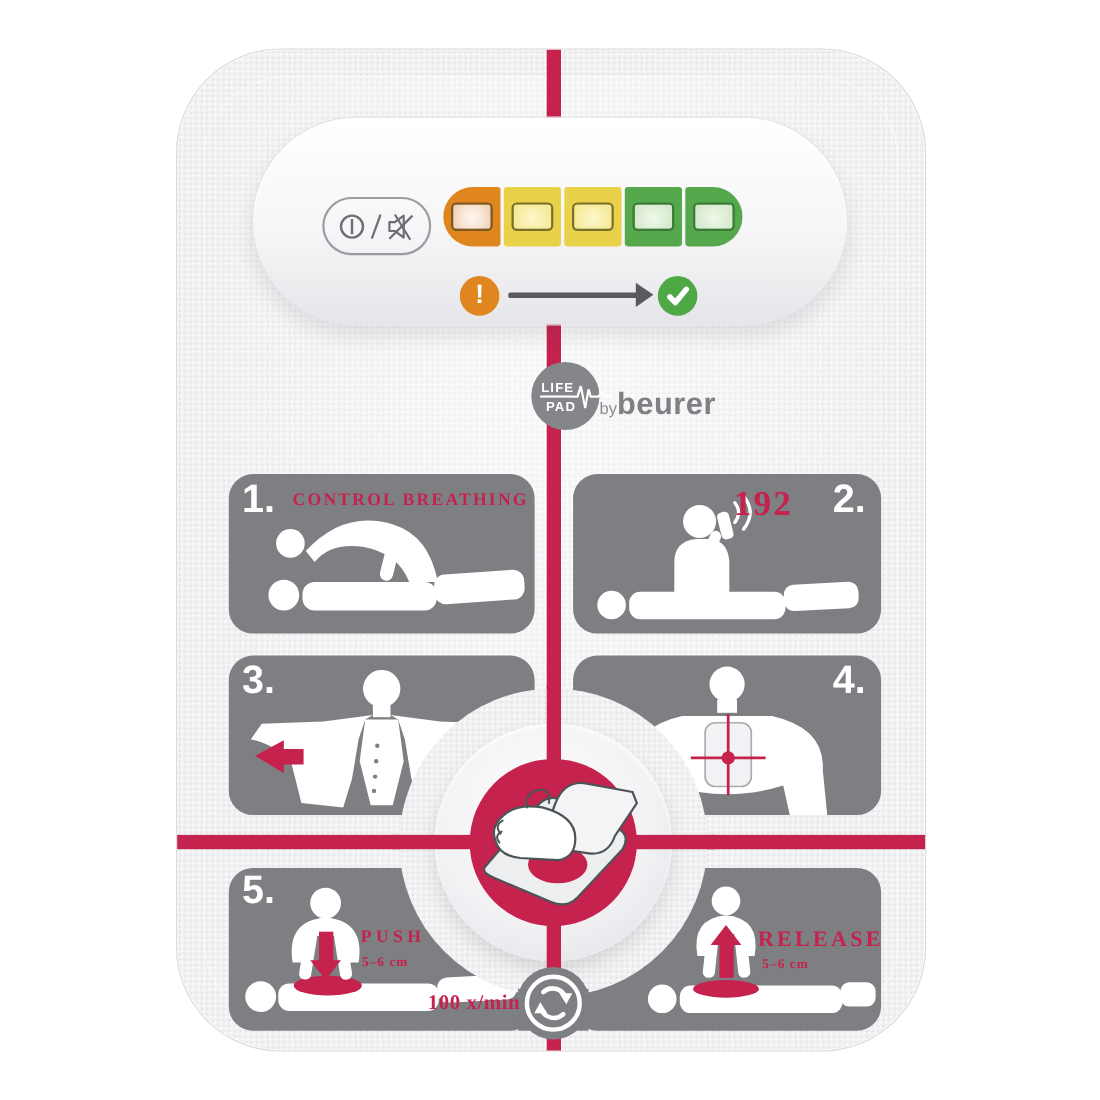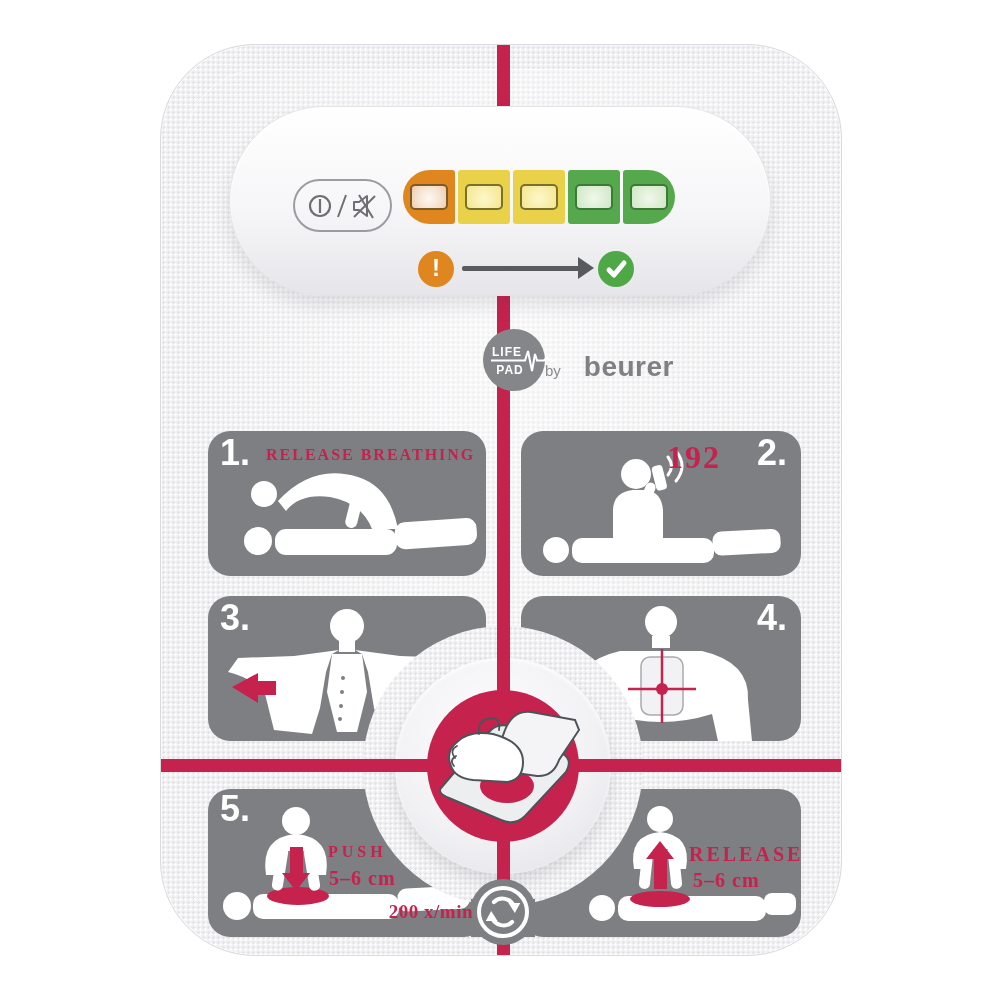--- a/index.html
+++ b/index.html
@@ -51,38 +51,38 @@
   .led:last-child{border-radius:3px 27px 27px 3px;}
   .led-inner{position:absolute; left:7px; top:14px; width:38px; height:26px; border-radius:5px;}
   .led.orange .led-inner{border:2px solid #7c5a28; background:radial-gradient(circle at 50% 55%, #fff8f1 0%, #f5e0cd 60%, #eccaa9 100%);}
   .led.yellow .led-inner{border:2px solid #79702e; background:radial-gradient(circle at 50% 55%, #fdf7ca 0%, #f4e68d 100%);}
   .led.green .led-inner{border:2px solid #3c7a38; background:radial-gradient(circle at 50% 55%, #f0f8ea 0%, #cfe6c5 100%);}
   .dot-badge{width:36px; height:36px; border-radius:50%; display:flex; align-items:center; justify-content:center;}
   .excl{color:#fff; font:700 24px "Liberation Sans",sans-serif; line-height:1; padding-bottom:2px;}
   .arrow-shaft{left:232px; top:159px; width:118px; height:5px; border-radius:2px; background:var(--arrow-gray);}
   .arrow-head{left:348px; top:150px; width:0; height:0; border-top:11px solid transparent; border-bottom:11px solid transparent; border-left:16px solid var(--arrow-gray);}
   .logo-circle{left:322px; top:284px; width:62px; height:62px; border-radius:50%; background:var(--logo-gray); overflow:visible;}
-  .byline{left:384px; top:306px; display:flex; align-items:baseline; gap:23px;}
+  .byline{left:384px; top:306px; display:flex; align-items:baseline; gap:0;}
   .by-txt{font:400 15px "Liberation Sans",sans-serif; color:#8b8c90;}
   .brand-txt{font:700 28px "Liberation Sans",sans-serif; color:#7f8084; letter-spacing:0.5px;}
   .panel{background:var(--panel); border-radius:22px; overflow:visible;}
   .p1{left:47px;  top:386px; width:278px; height:145px;}
   .p2{left:360px; top:386px; width:280px; height:145px;}
   .p3{left:47px;  top:551px; width:278px; height:145px;}
   .p4{left:360px; top:551px; width:280px; height:145px;}
   .p5{left:47px;  top:744px; width:278px; height:148px;}
   .p6{left:360px; top:744px; width:280px; height:148px;}
   .panel svg{position:absolute; left:0; top:0; overflow:visible;}
   .step-num{position:absolute; color:#fff; font:700 36px "Liberation Sans",sans-serif; line-height:1.1;}
   .red-serif{position:absolute; color:var(--red); font-family:"Liberation Serif",serif; font-weight:700;}
   .t-breath{left:58px; top:15px; font-size:16px; letter-spacing:2px;}
   .t-112{left:146px; top:8px; font-size:32px; letter-spacing:2px;}
   .t-push{left:120px; top:54px; font-size:16px; letter-spacing:4px;}
   .t-release{left:168px; top:54px; font-size:20px; letter-spacing:3px;}
-  .t-depth{font-size:20px; letter-spacing:1px;}
+  .t-depth{font-size:12px; letter-spacing:1px;}
   .carve{left:202px; top:581px; width:280px; height:280px; border-radius:50%;}
   .dome{
     left:234px; top:613px; width:216px; height:216px; border-radius:50%;
     background:radial-gradient(circle at 45% 35%, #fdfdfe 0%, #f2f2f5 55%, #e6e6ea 85%, #dddde1 100%);
     box-shadow:0 8px 16px rgba(60,60,70,0.15), inset 0 2px 4px rgba(255,255,255,0.9);
   }
   .red-circle{left:266px; top:645px; width:152px; height:152px; border-radius:50%; background:var(--red);}
   .hands{left:266px; top:645px; width:152px; height:152px; overflow:visible;}
   .bridge-rect{left:310px; top:854px; width:64px; height:38px; background:var(--panel);}
   .bridge-circle{left:309px; top:834px; width:66px; height:66px; border-radius:50%; background:var(--panel);}
@@ -164,21 +164,21 @@
         <g fill="#fff">
           <circle cx="56" cy="63" r="13"></circle>
           <path d="M 70 70 Q 105 32 150 46 Q 182 56 190 98 L 164 98 Q 154 72 122 66 Q 92 62 78 80 Z"></path>
           <rect x="146" y="56" width="12" height="42" rx="6" transform="rotate(14 152 56)"></rect>
           <circle cx="50" cy="110" r="14"></circle>
           <rect x="67" y="98" width="122" height="26" rx="11"></rect>
           <rect x="186" y="92" width="82" height="27" rx="10" transform="rotate(-4 186 92)"></rect>
         </g>
       </svg>
       <div class="step-num" style="left:12px; top:2px;">1.</div>
-      <div class="red-serif t-breath">RELEASE BREATHING</div>
+      <div class="red-serif t-breath">CONTROL BREATHING</div>
     </div>
 
     <div class="abs panel p2">
       <svg viewBox="0 0 278 145" width="280" height="145">
         <g fill="#fff">
           <circle cx="114" cy="43" r="15"></circle>
           <rect x="129" y="36" width="11" height="25" rx="4" transform="rotate(-14 129 36)"></rect>
           <path d="M 91 120 L 91 80 Q 91 61 111 59 L 124 59 Q 140 61 141 80 L 141 120 Z"></path>
           <rect x="126" y="50" width="10" height="20" rx="5" transform="rotate(24 126 50)"></rect>
           <circle cx="34" cy="119" r="13"></circle>
@@ -305,15 +305,15 @@
       <svg width="40" height="40" viewBox="0 0 44 44">
         <g stroke="#fff" stroke-width="4.5" fill="none" stroke-linecap="round">
           <path d="M 12 11 A 13.5 13.5 0 0 1 34 16"></path>
           <path d="M 32 33 A 13.5 13.5 0 0 1 10 28"></path>
         </g>
         <polygon points="35,23 41,12 28,12" fill="#fff"></polygon>
         <polygon points="9,21 3,32 16,32" fill="#fff"></polygon>
       </svg>
     </div>
 
-    <div class="abs red-serif t-rate">200 x/min</div>
+    <div class="abs red-serif t-rate">100 x/min</div>
   </div>
 </div>
 
 </body></html>

